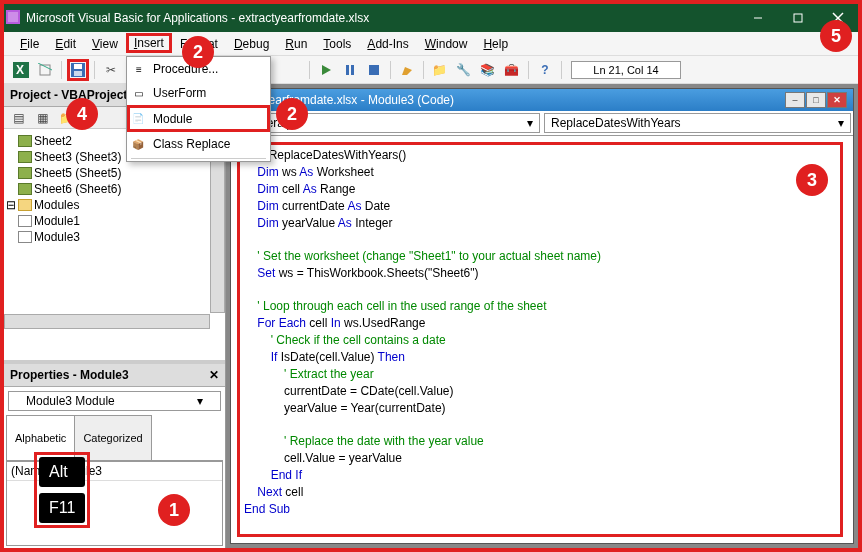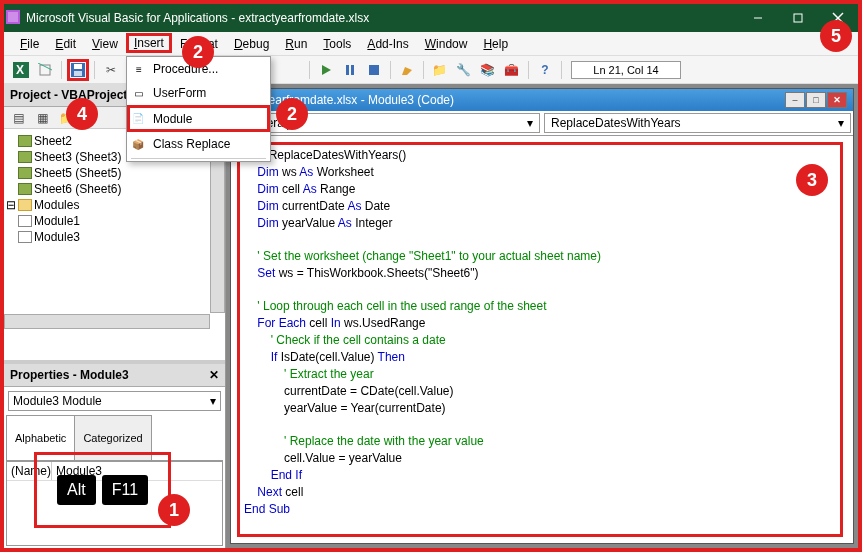--- a/index.html
+++ b/index.html
@@ -31,21 +31,21 @@
 .tree { flex: 0 0 200px; overflow: auto; background: #fff; padding: 4px 2px 4px 2px; position: relative; }
 .tree ul { list-style: none; padding-left: 12px; }
 .tree li { padding: 1px 0; white-space: nowrap; display: flex; align-items: center; gap: 2px; }
 .tree-icon { width: 14px; height: 12px; display: inline-block; }
 .sheet-icon { background: linear-gradient(#8db04c,#8db04c); border: 1px solid #5a7a2b; }
 .wb-icon { background: #8db04c; border: 1px solid #5a7a2b; }
 .folder-icon { background: #f5d680; border: 1px solid #c7a030; }
 .mod-icon { background: #fff; border: 1px solid #888; }
 
 .props { flex: 1; border-top: 4px solid #ccc; display: flex; flex-direction: column; margin-top: 31px; }
-.props-combo { margin: 4px; border: 1px solid #999; background: #fff; padding: 2px 4px; font-size: 11px; display: flex; justify-content: space-between; align-items: center; }
+.props-combo { margin: 4px; border: 1px solid #999; background: #fff; padding: 2px 17px; font-size: 11px; display: flex; justify-content: space-between; align-items: center; }
 .prop-tabs { display: flex; border-bottom: 1px solid #999; margin: 0 2px; }
 .prop-tab { padding: 16px 8px; border: 1px solid #999; border-bottom: none; background: #fff; font-size: 11px; margin-right: -1px; }
 .prop-tab.inactive { background: #eee; }
 .prop-grid { flex: 1; border: 1px solid #999; margin: 0 2px 2px 2px; background: #fff; position: relative; }
 .prop-row { display: flex; border-bottom: 1px solid #ddd; font-size: 11px; }
 .prop-row > div { padding: 2px 4px; }
 .prop-row > div:first-child { width: 45px; border-right: 1px solid #ccc; }
 
 .right { flex: 1; background: #888; position: relative; padding: 4px; }
 .codewin { position: absolute; left: 4px; top: 4px; right: 4px; bottom: 4px; background: #fff; border: 1px solid #555; display: flex; flex-direction: column; }
@@ -61,21 +61,21 @@
 .cm { color: #008800; }
 
 .dropdown { position: absolute; left: 122px; top: 52px; width: 145px; background: #fff; border: 1px solid #999; box-shadow: 3px 3px 6px rgba(0,0,0,0.25); z-index: 50; }
 .dd-row { display: flex; align-items: center; height: 24px; padding: 0 6px 0 4px; gap: 6px; }
 .dd-row.hl { border: 3px solid #e02020; padding-left: 1px; padding-right: 3px; height: 27px; }
 .dd-sep { height: 1px; background: #ccc; margin: 2px 4px; }
 .dd-icon { width: 16px; height: 16px; display: flex; align-items: center; justify-content: center; font-size: 10px; }
 
 .callout { position: absolute; width: 32px; height: 32px; background: #e02020; color: #fff; border-radius: 50%; display: flex; align-items: center; justify-content: center; font-size: 18px; font-weight: bold; z-index: 60; }
 
-.keycap-box { position: absolute; border: 3px solid #e02020; display: flex; gap: 6px; padding: 20px; z-index: 55; }
+.keycap-box { position: absolute; border: 3px solid #e02020; display: flex; gap: 6px; padding: 2px; z-index: 55; flex-direction: column; }
 .keycap { background: #000; color: #fff; padding: 6px 10px; font-size: 16px; font-weight: 500; border-radius: 3px; }
 
 .scroll-stub { position: absolute; background: #ddd; border: 1px solid #aaa; }
 </style>
 </head>
 <body>
 
 <div class="titlebar">
   <span class="tb-icon">
     <svg width="14" height="14">

